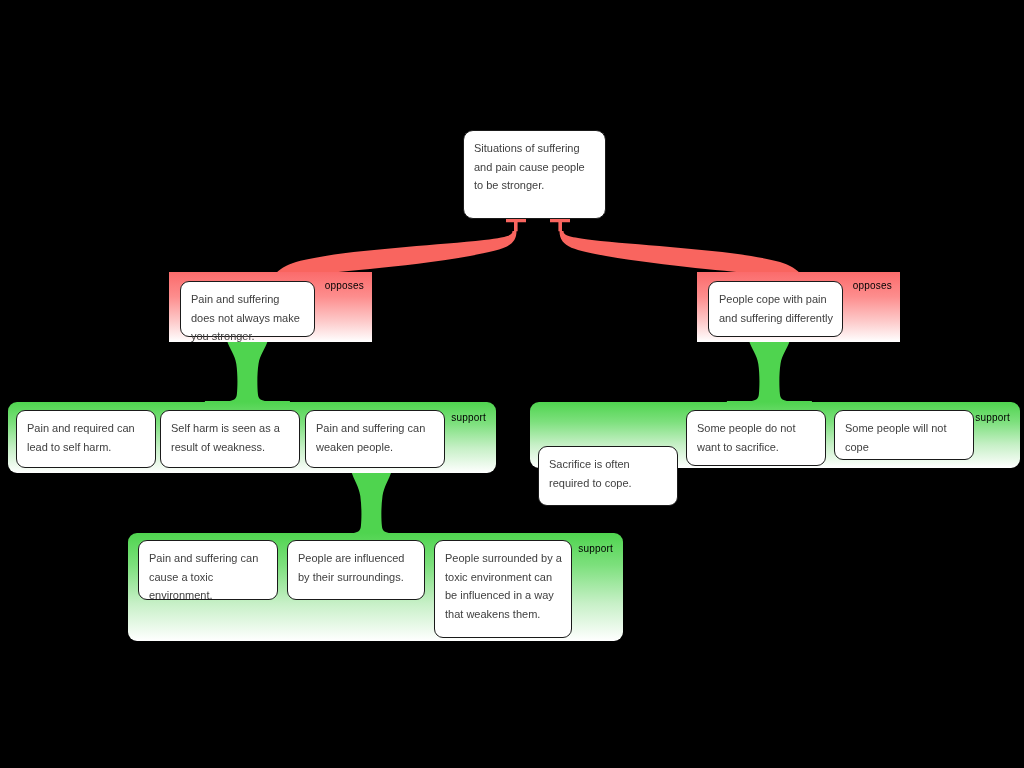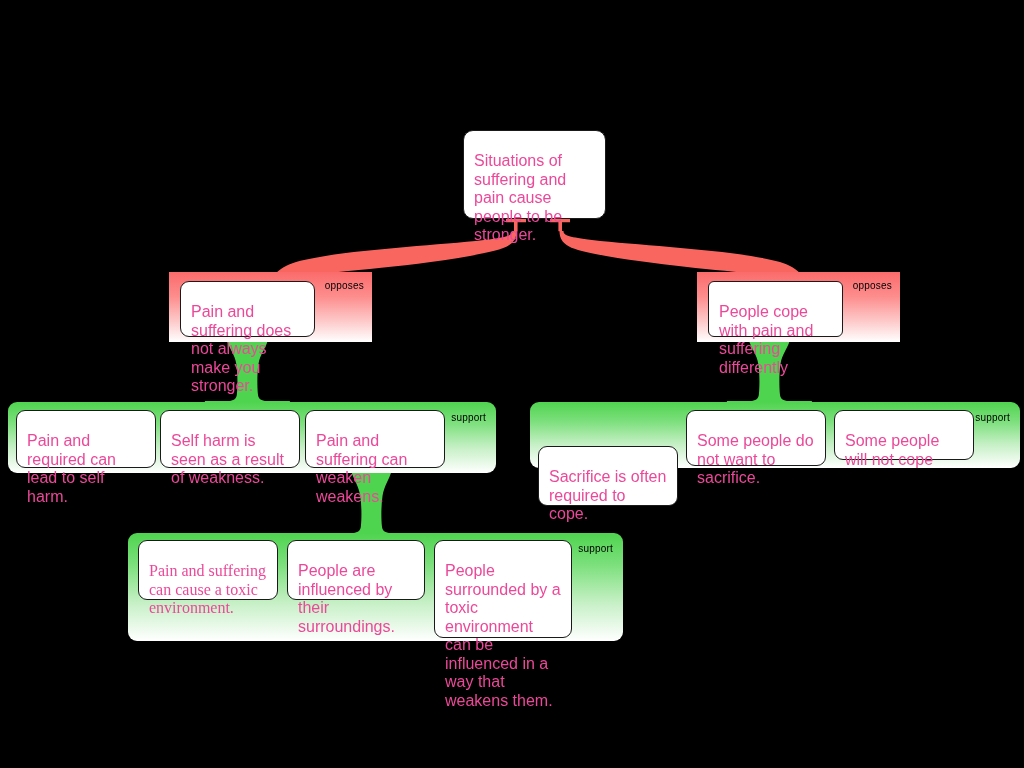--- a/index.html
+++ b/index.html
@@ -11,22 +11,22 @@
   
   .panel{position:absolute;box-sizing:border-box;}
   .panel.oppose{background:linear-gradient(180deg,#fb6b6b 0%,#fd8d8d 35%,#fdc9c9 70%,#ffffff 100%);}
   .panel.support{background:linear-gradient(180deg,#4fd44f 0%,#7de07d 30%,#c7f0c7 65%,#ffffff 100%);
                  border-radius:9px;}
   .panel-label{position:absolute;font-size:10px;color:#000;letter-spacing:.2px;
                white-space:nowrap;}
 
   
   .box{position:absolute;box-sizing:border-box;background:#fff;border:1.4px solid #1a1a1a;
-       border-radius:9px;color:#ec4899;font-size:16px;line-height:18.5px;
-       padding:21px 9px 6px 10px;}
+       border-radius:9px;color:#404040;font-size:11px;line-height:18.5px;
+       padding:8px 9px 6px 10px;}
   .box.root{border-radius:10px;}
 </style>
 </head>
 <body>
 
 <div id="stage">
 
   <svg id="links" viewBox="0 0 1024 768">
 
     <path fill="#f9655f" d="M506,219 h20 v3.2 h-8.4 v9 h-3.6 v-9 h-8 z"></path>
@@ -75,36 +75,36 @@
   <div class="box root" style="left:463px;top:130px;width:143px;height:89px;">Situations of suffering and pain cause people to be stronger.</div>
 
   <div class="panel oppose" style="left:169px;top:272px;width:203px;height:70px;">
     <span class="panel-label" style="right:8px;top:8px;">opposes</span>
   </div>
   <div class="box" style="left:180px;top:281px;width:135px;height:56px;">Pain and suffering does not always make you stronger.</div>
 
   <div class="panel oppose" style="left:697px;top:272px;width:203px;height:70px;">
     <span class="panel-label" style="right:8px;top:8px;">opposes</span>
   </div>
-  <div class="box" style="left:708px;top:281px;width:135px;height:56px;border-radius:6px;">People cope with pain and suffering differently</div>
+  <div class="box" style="left:708px;top:281px;width:135px;height:56px;">People cope with pain and suffering differently</div>
 
   <div class="panel support" style="left:8px;top:402px;width:488px;height:71px;">
     <span class="panel-label" style="right:10px;top:10px;">support</span>
   </div>
   <div class="box" style="left:16px;top:410px;width:140px;height:58px;">Pain and required can lead to self harm.</div>
   <div class="box" style="left:160px;top:410px;width:140px;height:58px;">Self harm is seen as a result of weakness.</div>
-  <div class="box" style="left:305px;top:410px;width:140px;height:58px;">Pain and suffering can weaken weakens.</div>
+  <div class="box" style="left:305px;top:410px;width:140px;height:58px;">Pain and suffering can weaken people.</div>
 
   <div class="panel support" style="left:530px;top:402px;width:490px;height:66px;">
     <span class="panel-label" style="right:10px;top:10px;">support</span>
   </div>
   <div class="box" style="left:538px;top:410px;width:140px;height:60px;margin-top:36px;">Sacrifice is often required to cope.</div>
   <div class="box" style="left:686px;top:410px;width:140px;height:56px;">Some people do not want to sacrifice.</div>
   <div class="box" style="left:834px;top:410px;width:140px;height:50px;">Some people will not cope</div>
 
   <div class="panel support" style="left:128px;top:533px;width:495px;height:108px;">
     <span class="panel-label" style="right:10px;top:10px;">support</span>
   </div>
-  <div class="box" style="left:138px;top:540px;width:140px;height:60px;font-family:Liberation Serif, serif;">Pain and suffering can cause a toxic environment.</div>
+  <div class="box" style="left:138px;top:540px;width:140px;height:60px;">Pain and suffering can cause a toxic environment.</div>
   <div class="box" style="left:287px;top:540px;width:138px;height:60px;">People are influenced by their surroundings.</div>
   <div class="box" style="left:434px;top:540px;width:138px;height:98px;">People surrounded by a toxic environment can be influenced in a way that weakens them.</div>
 
 </div>
 
 </body></html>

